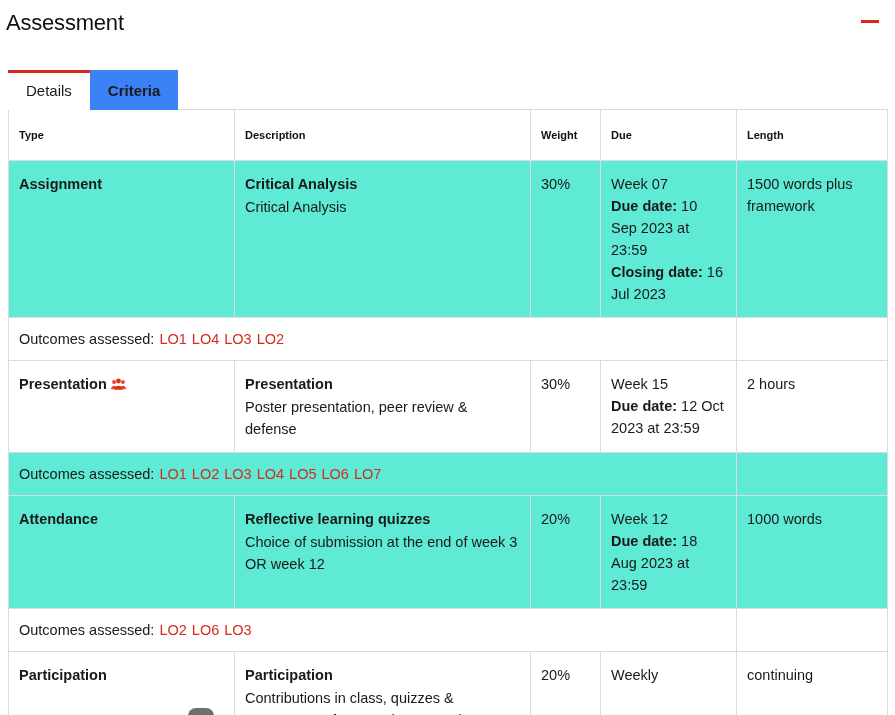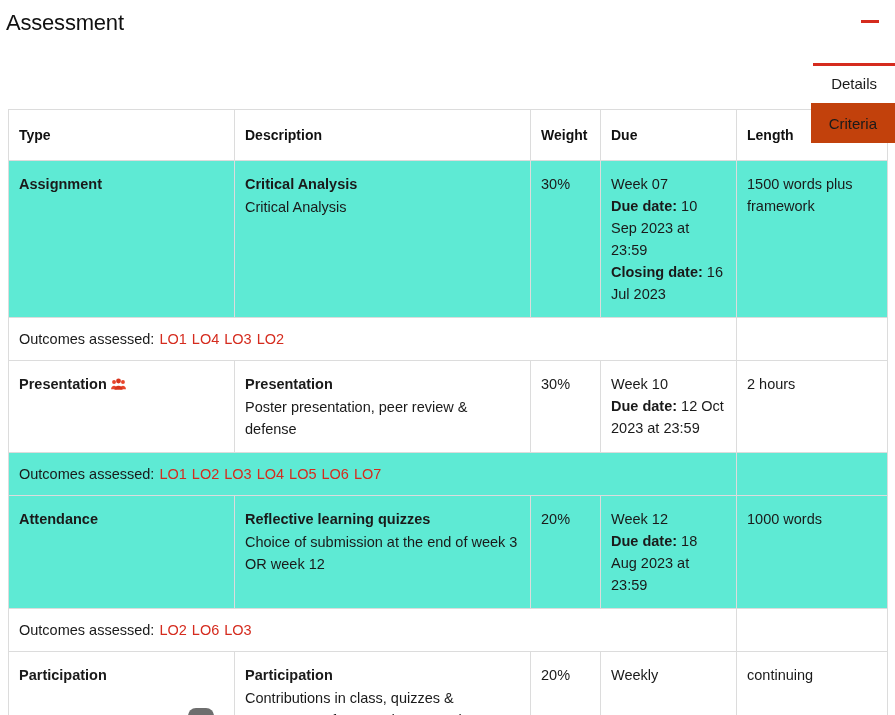--- a/index.html
+++ b/index.html
@@ -61,43 +61,43 @@
   }
 
   
   .tabs {
     position: relative;
     display: flex;
     align-items: flex-end;
     height: 47px;
     padding-left: 8px;
     margin-top: 14px;
-    flex-direction: column;
   }
   .tab {
     font-size: 15px;
     line-height: 1;
     padding: 13px 18px 12px 18px;
     cursor: pointer;
     color: #1a1a1a;
     border: none;
     background: transparent;
     font-family: "Liberation Sans", sans-serif;
     position: relative;
     top: 1px;
   }
   .tab.active {
     background: #ffffff;
     border-top: 3px solid #d52b1e;
     padding-top: 10px;
     font-weight: 400;
   }
   .tab.inactive {
-    background: #c2410c;
+    background: #3b82f6;
     color: #1a1a1a;
+    font-weight: bold;
   }
 
   
   .table-wrap {
     padding: 0 8px 0 8px;
   }
   table.assessment {
     width: 879px;
     border-collapse: collapse;
     table-layout: fixed;
@@ -106,21 +106,21 @@
   table.assessment th,
   table.assessment td {
     border: 1px solid #dcdcdc;
     text-align: left;
     vertical-align: top;
     padding: 12px 10px 12px 10px;
     line-height: 22px;
   }
   table.assessment thead th {
     font-weight: bold;
-    font-size: 14px;
+    font-size: 11px;
     background: #ffffff;
     padding-top: 14px;
     padding-bottom: 14px;
     color: #111111;
   }
   col.c-type     { width: 226px; }
   col.c-desc     { width: 296px; }
   col.c-weight   { width: 70px; }
   col.c-due      { width: 136px; }
   col.c-length   { width: 151px; }
@@ -235,21 +235,21 @@
                   <path d="M9.6 12c0-2.2 1.5-3.6 3.2-3.6S16 9.8 16 12z" fill="#e8452c"></path>
                   <circle cx="8" cy="3.2" r="2.6" fill="#d8341c"></circle>
                   <path d="M3.6 12.6c0-2.6 1.9-4.3 4.4-4.3s4.4 1.7 4.4 4.3z" fill="#d8341c"></path>
                 </svg></span></td>
             <td>
               <span class="desc-title">Presentation</span>
               <span class="desc-body">Poster presentation, peer review &amp; defense</span>
             </td>
             <td>30%</td>
             <td>
-              <span class="due-week">Week 10</span>
+              <span class="due-week">Week 15</span>
               <span class="due-line"><span class="due-label">Due date:</span> 12 Oct 2023 at 23:59</span>
             </td>
             <td>2 hours</td>
           </tr>
           <tr class="outcomes-row row-shaded">
             <td colspan="4"><span class="outcomes-label">Outcomes assessed:</span><span class="lo-link">LO1</span><span class="lo-link">LO2</span><span class="lo-link">LO3</span><span class="lo-link">LO4</span><span class="lo-link">LO5</span><span class="lo-link">LO6</span><span class="lo-link">LO7</span></td>
             <td>&nbsp;</td>
           </tr>
           <tr class="row-shaded">
             <td class="type-cell"><span>Attendance</span></td>

